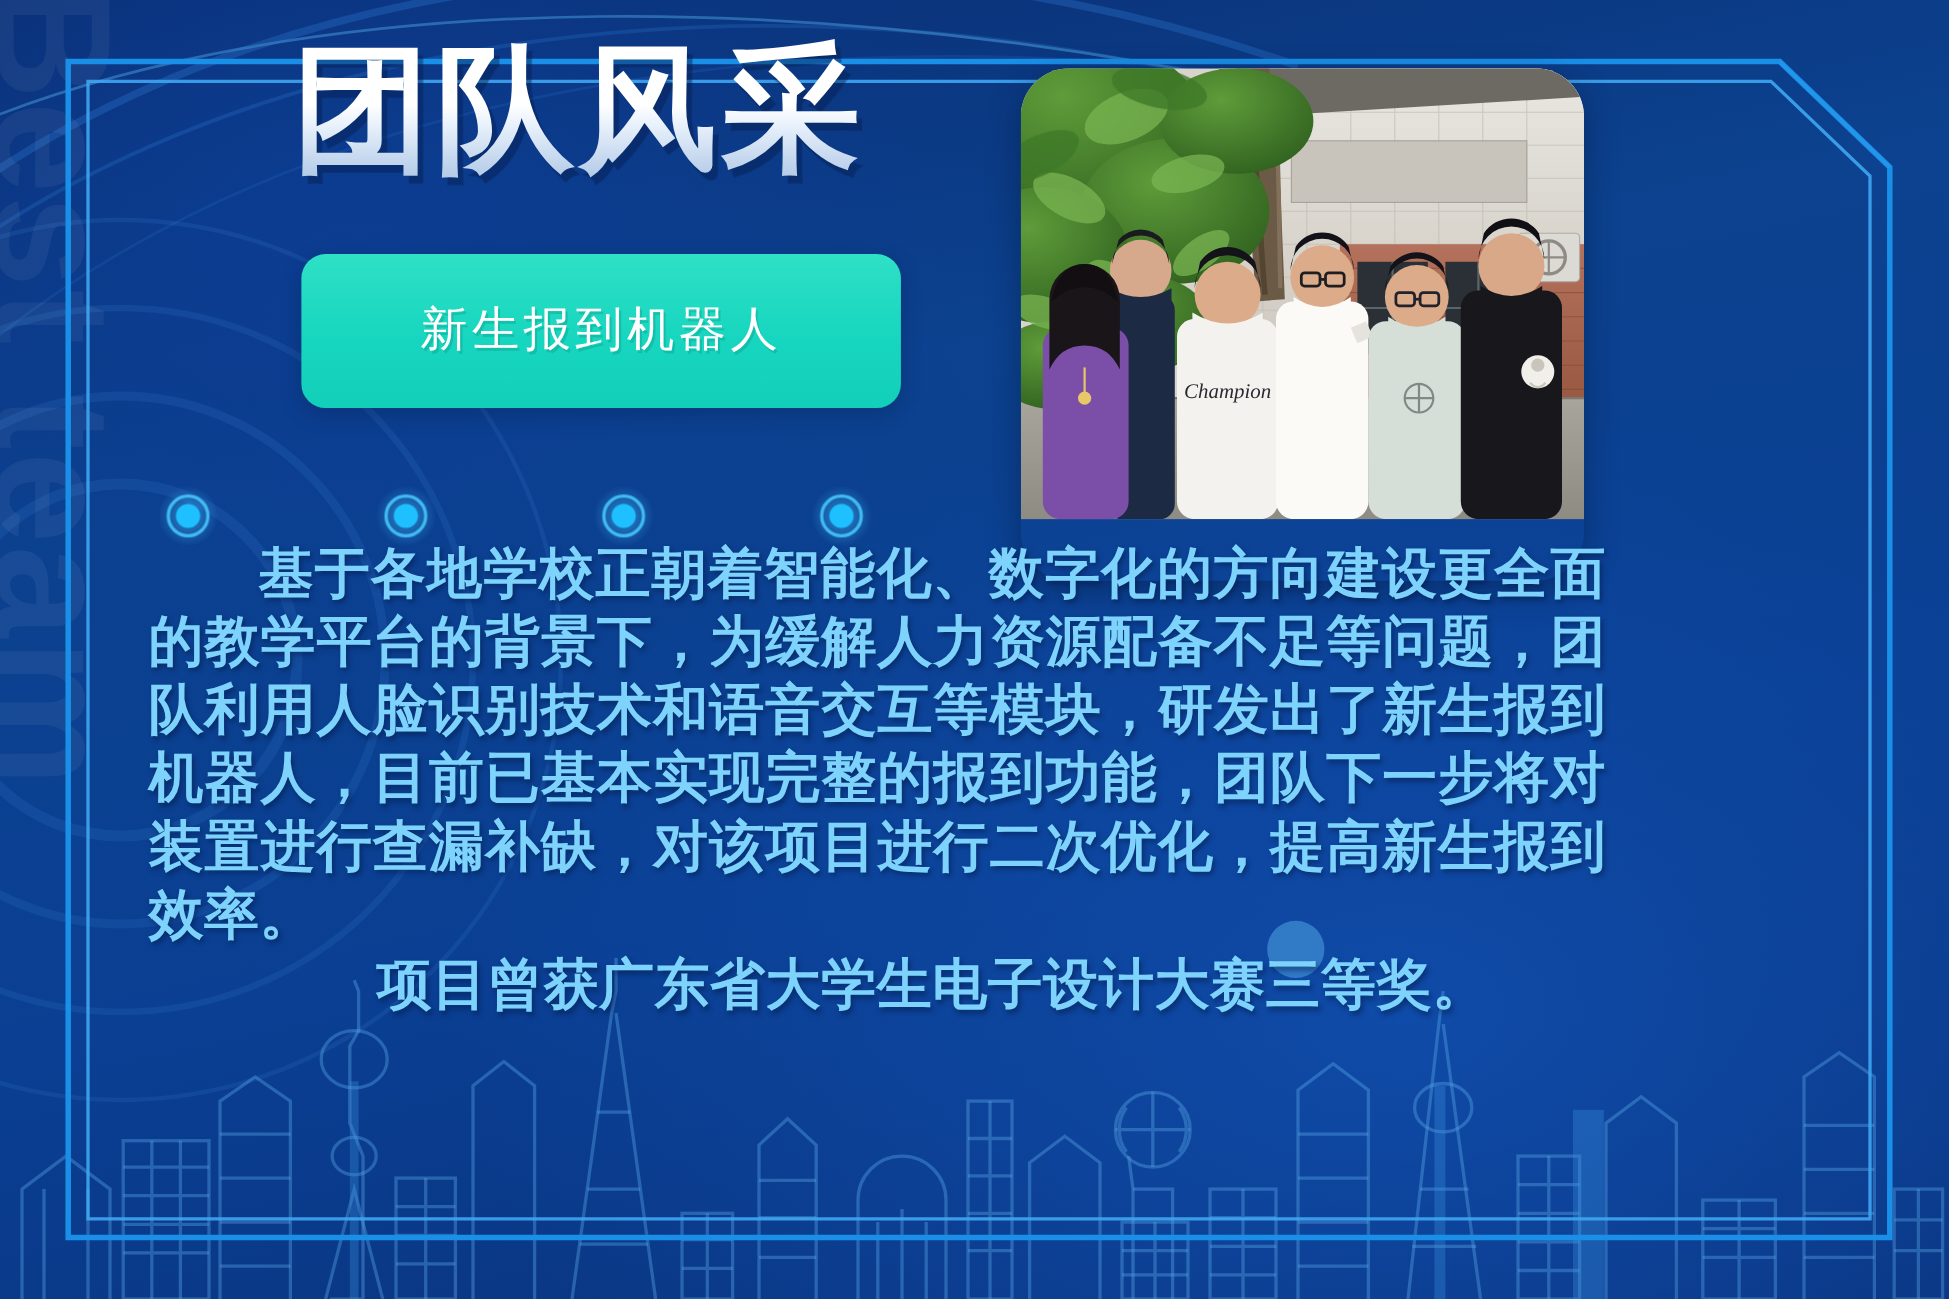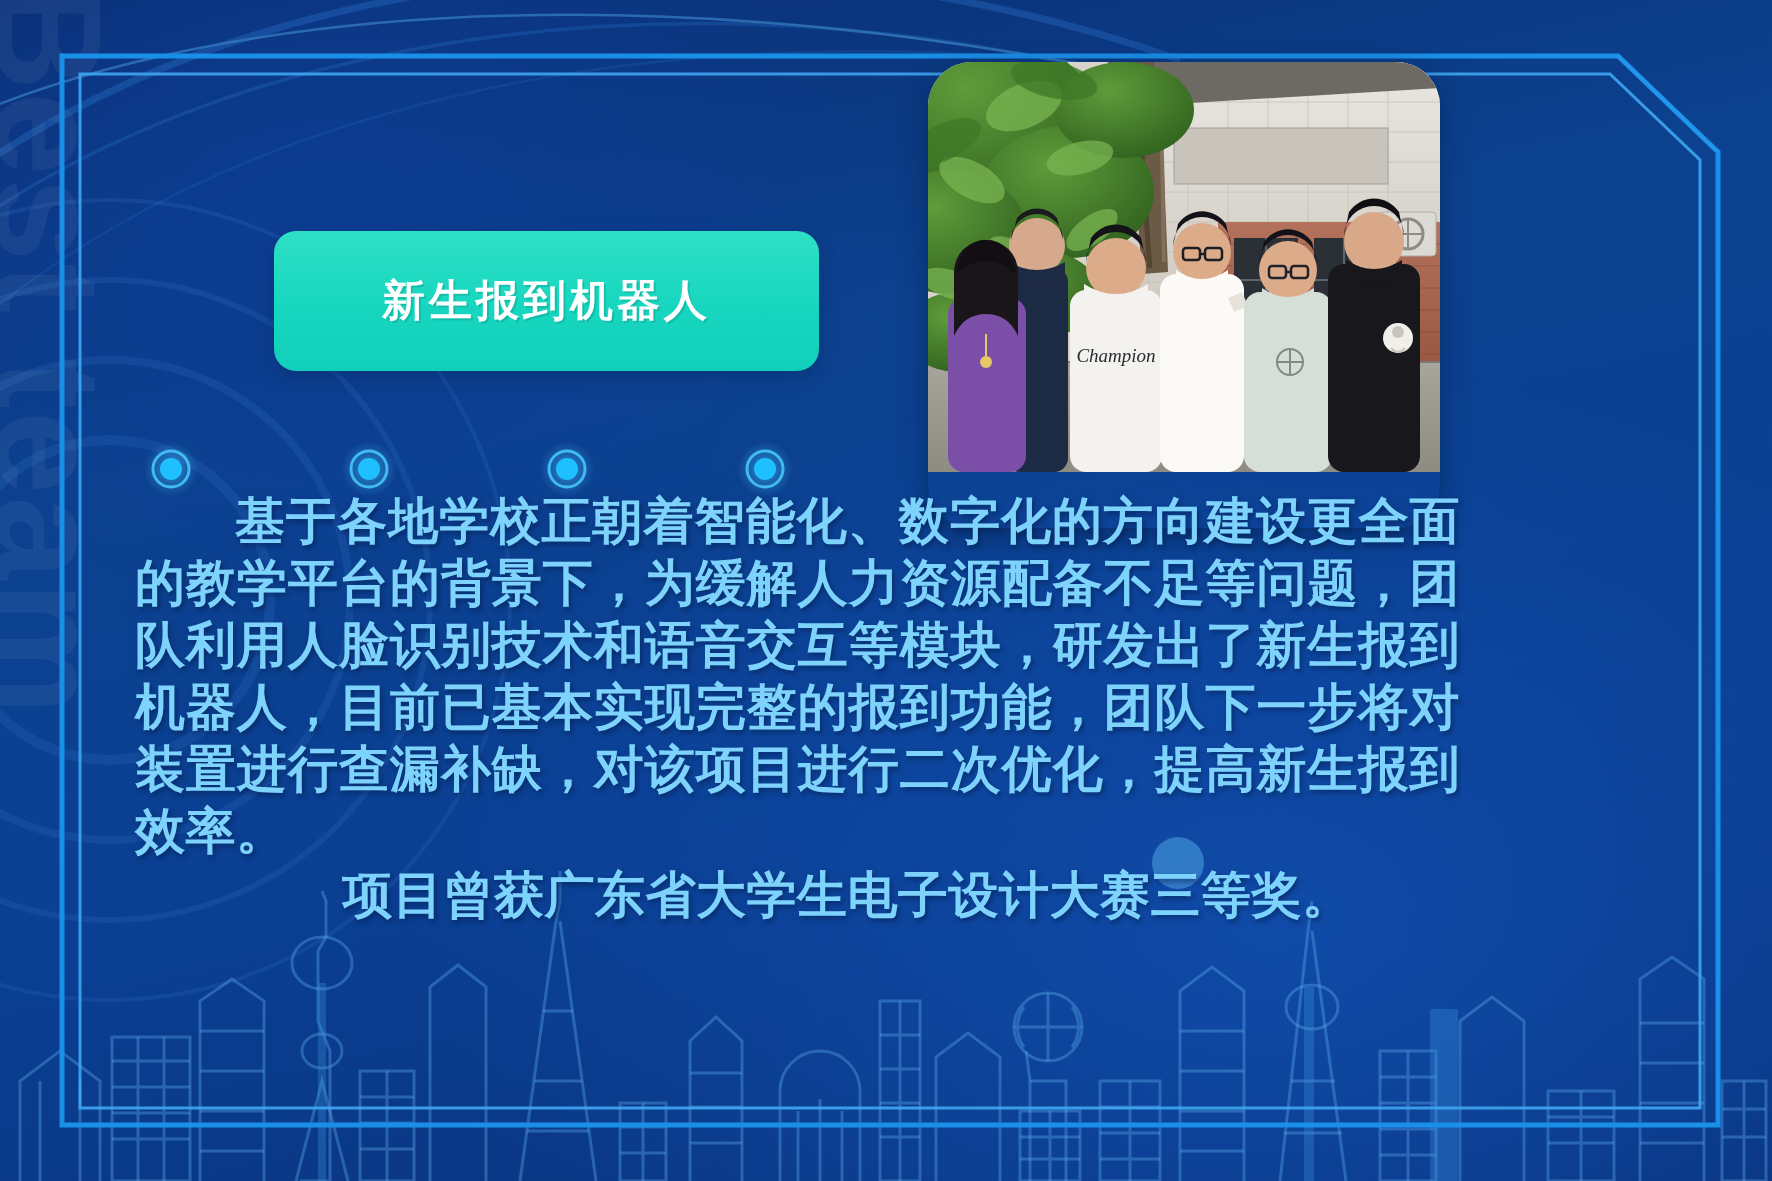--- a/index.html
+++ b/index.html
@@ -78,21 +78,21 @@
     box-shadow: 0 6px 18px rgba(3,30,70,0.28);
     display: flex;
     flex-direction: column;
     align-items: center;
     justify-content: center;
     gap: 2px;
   }
   .badge-line {
     color: #ffffff;
     font-size: 43px;
-    font-weight: bold;
+    font-weight: normal;
     letter-spacing: 4px;
     line-height: 1.28;
     text-shadow: 2px 2px 0 rgba(8,120,106,0.25);
     white-space: nowrap;
   }
 
   
   .photo {
     position: absolute;
     left: 928px;
@@ -239,20 +239,21 @@
       <path d="M62 56 H1618 L1718 152 V1125 H62 Z"></path>
     </g>
     <g fill="none" stroke="#3ea6f2" stroke-width="3" stroke-opacity="0.9">
       <path d="M80 74 H1610 L1700 160 V1108 H80 Z"></path>
     </g>
     <g fill="none" stroke="#2b9bef" stroke-width="3" stroke-opacity="0.55">
       <path d="M1618 56 L1718 152"></path>
     </g>
   </svg>
 
+  <div class="title">团队风采</div>
 
   <div class="badge">
     <div class="badge-line">新生报到机器人</div>
   </div>
 
   <div class="photo">
     <svg class="photo-svg" viewBox="0 0 512 410">
       <defs>
         <linearGradient id="wallG" x1="0" y1="0" x2="0" y2="1">
           <stop offset="0" stop-color="#e9e7e1"></stop>

